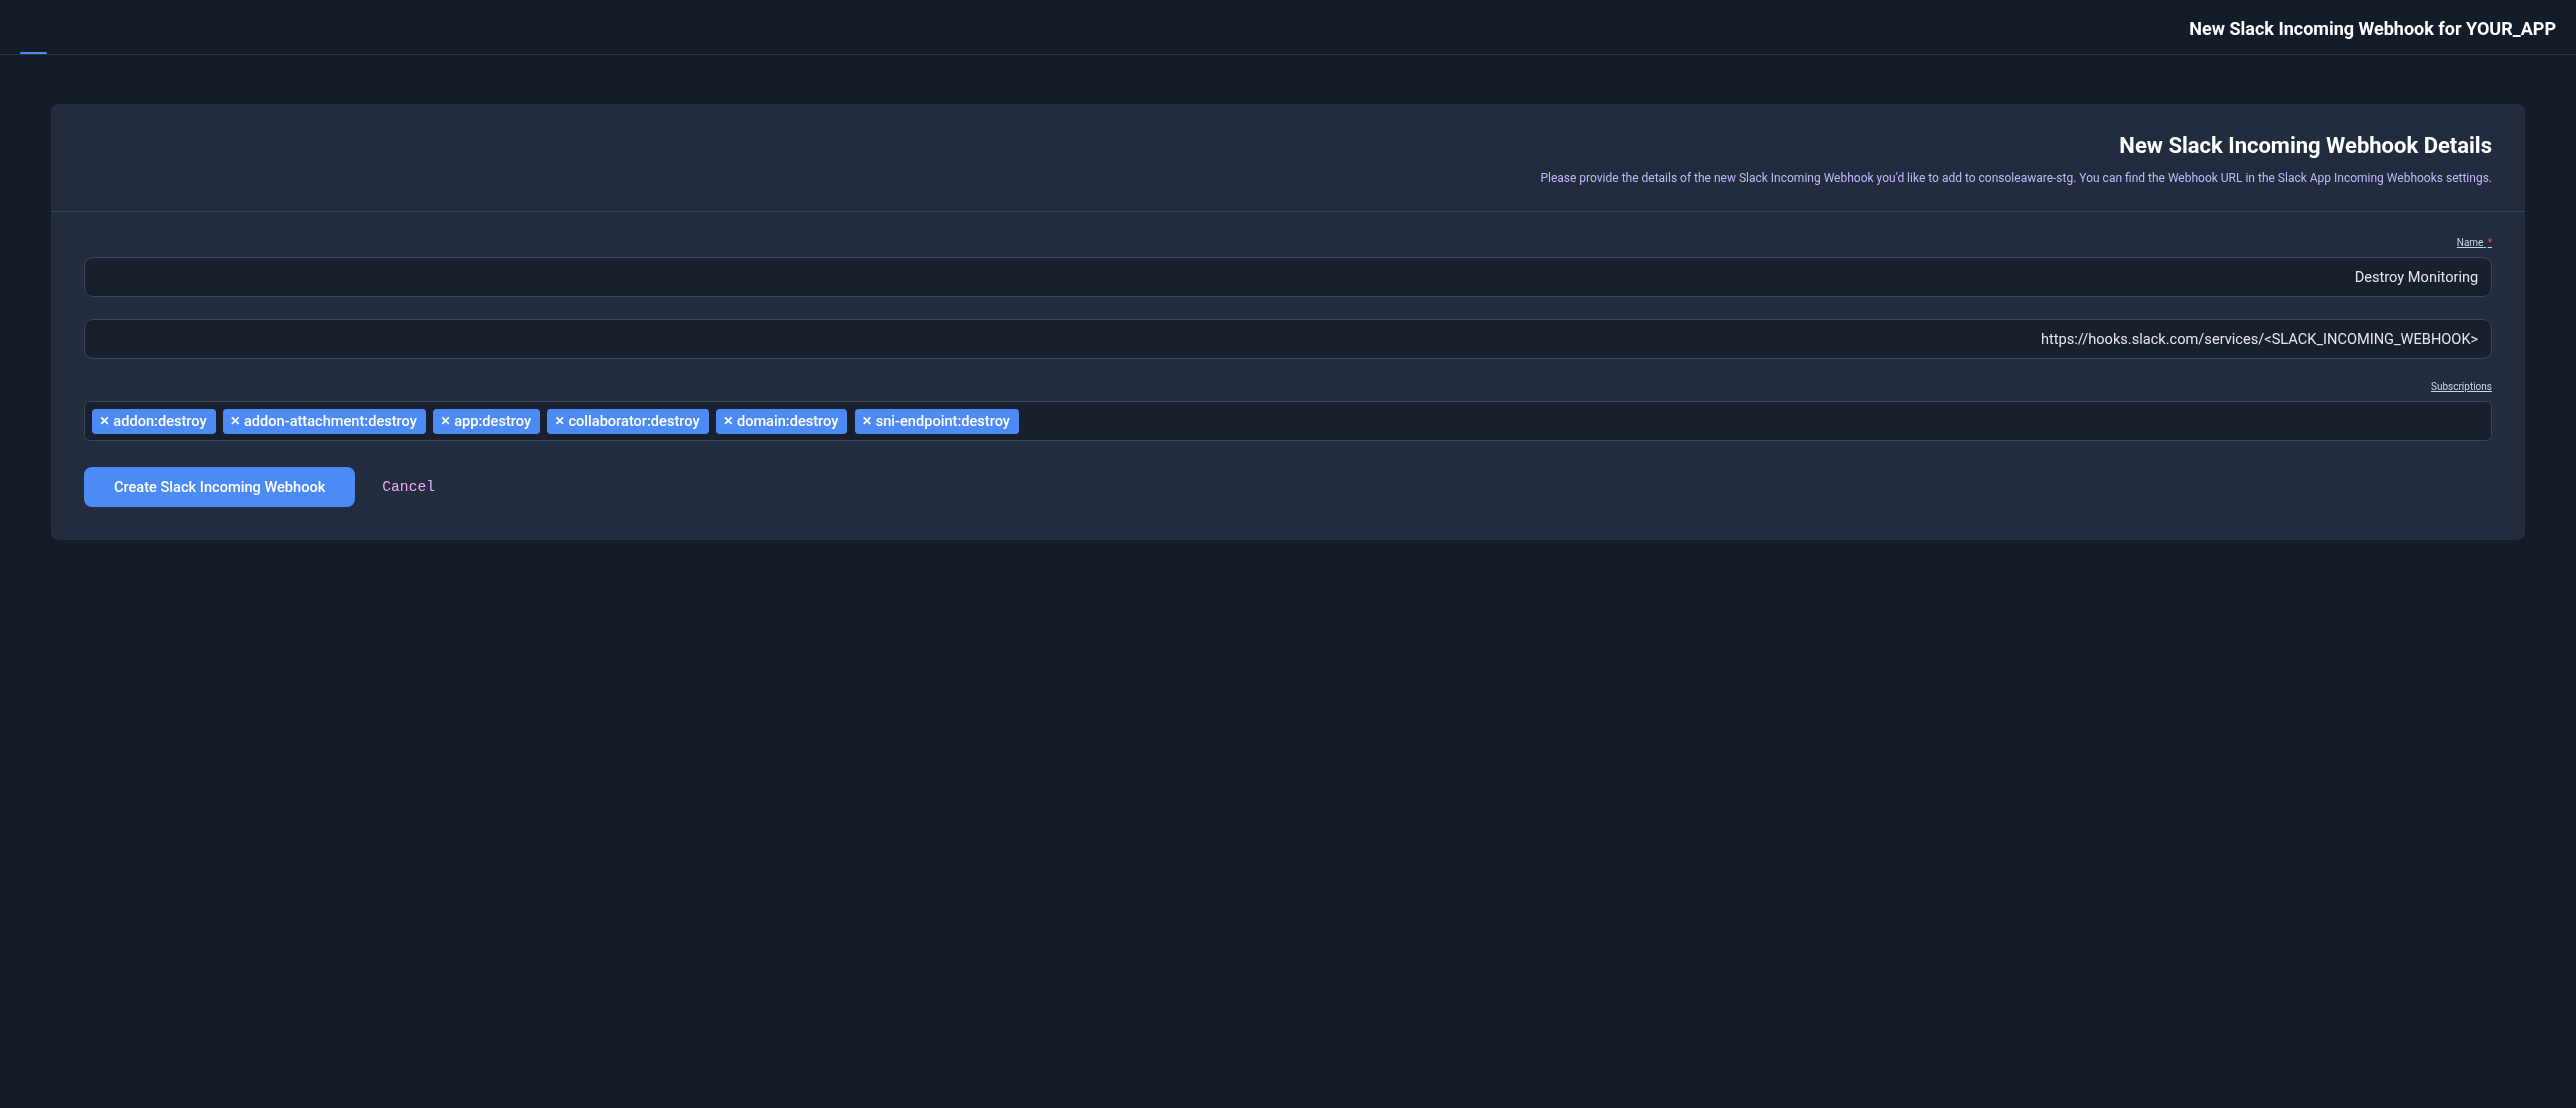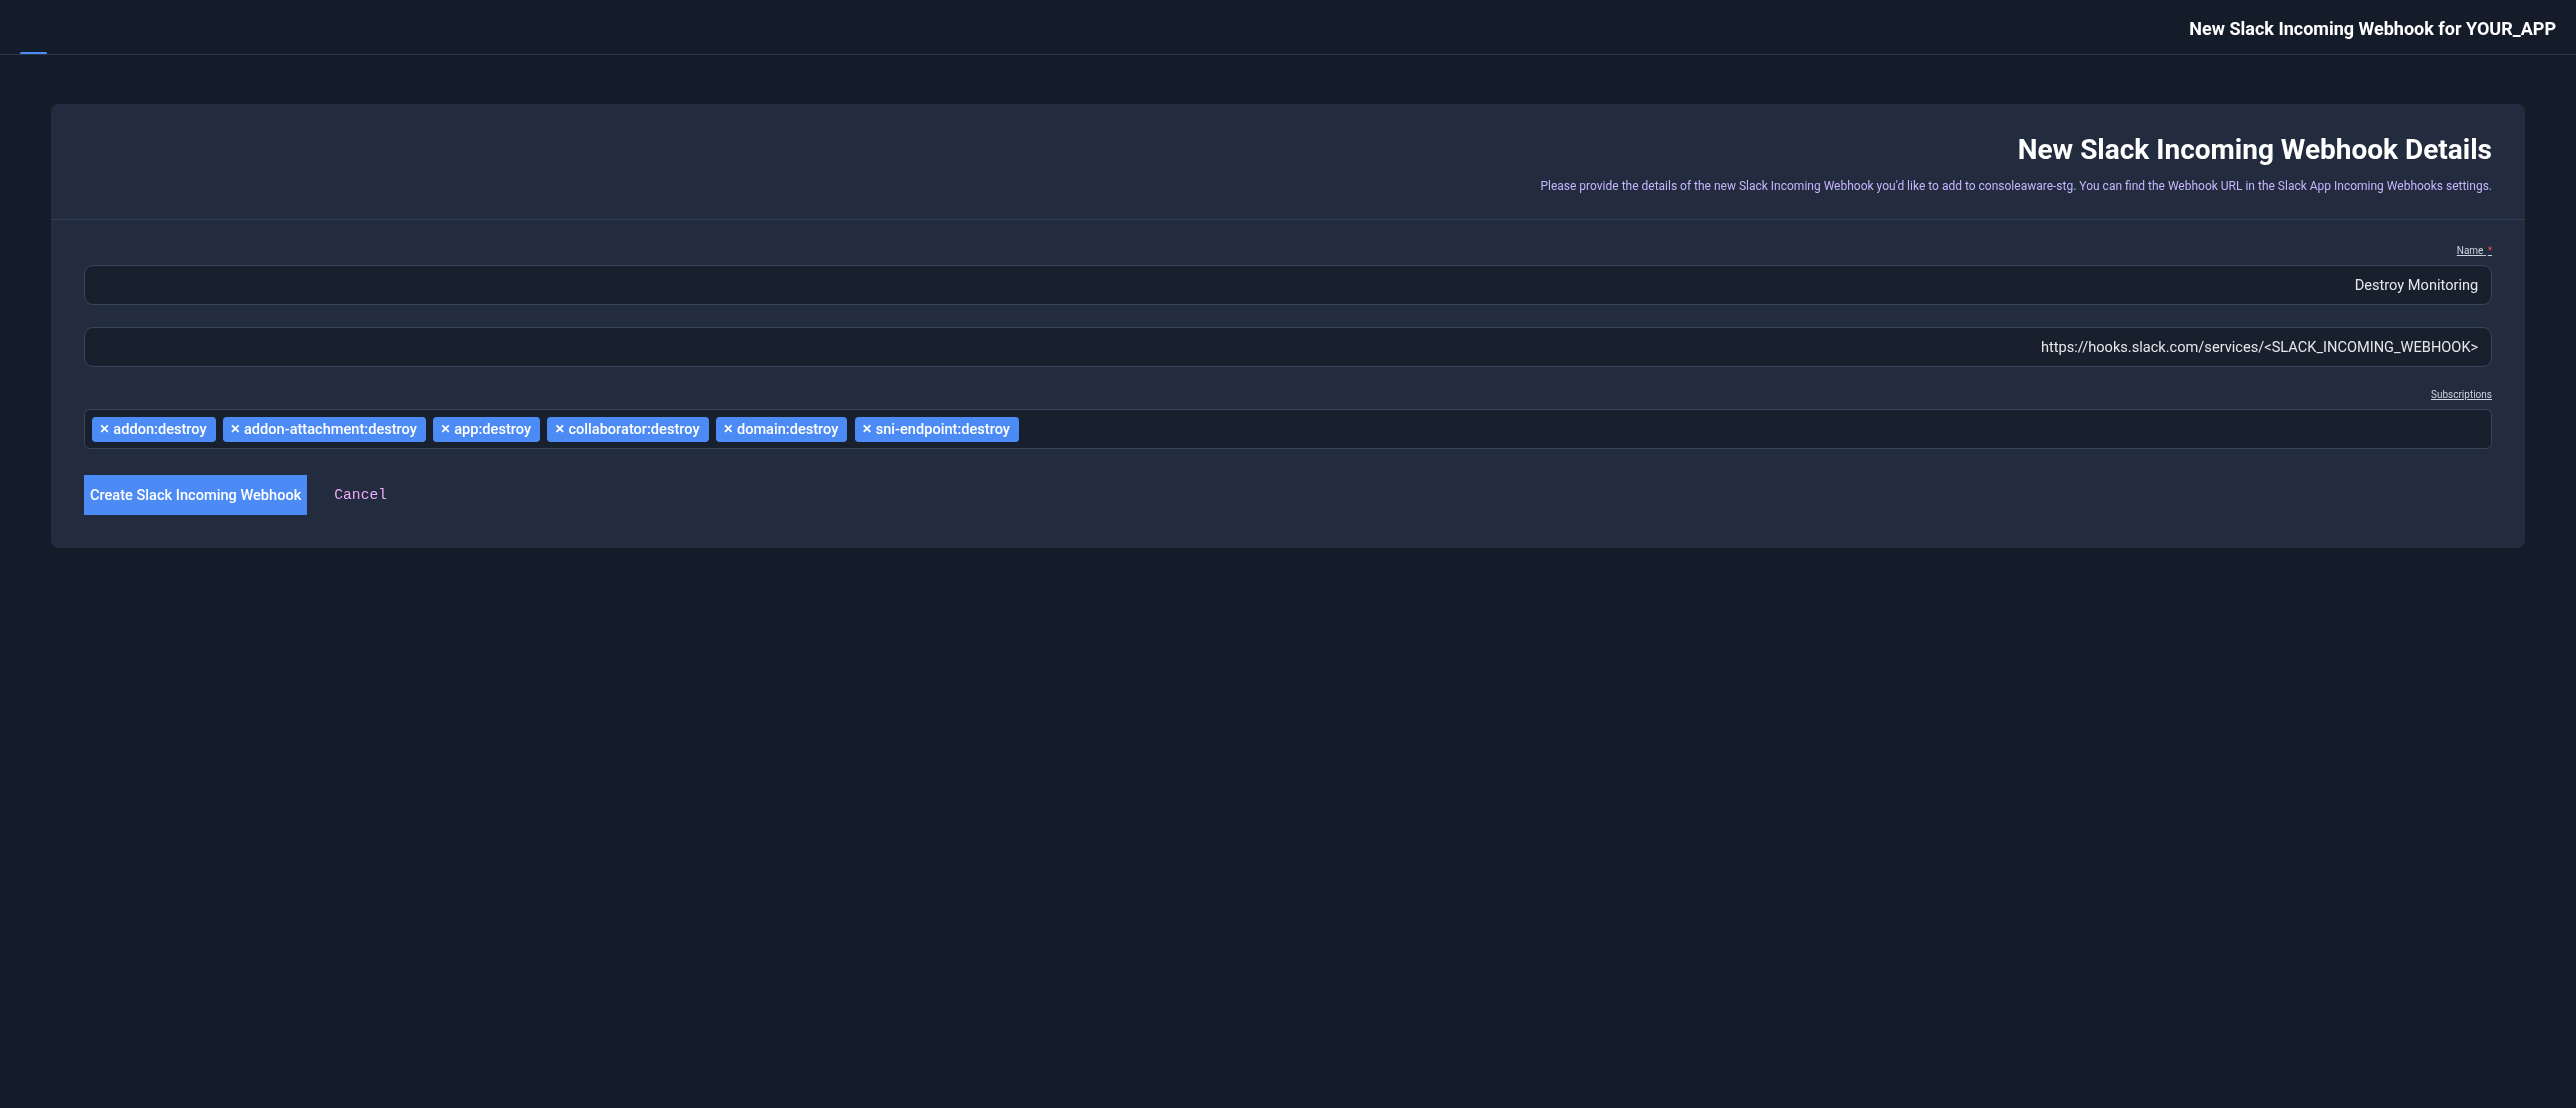--- a/index.html
+++ b/index.html
@@ -39,21 +39,21 @@
     .card {
       background-color: #222c3e;
       border-radius: 7.3px;
       overflow: hidden;
     }
     .card-header {
       padding: 29px 33px 24px 33px;
       border-bottom: 0.9px solid #35415a;
     }
     .card-title {
-      font-size: 28px;
+      font-size: 22px;
       font-weight: 700;
       color: #ffffff;
       margin-bottom: 11px;
     }
     .card-subtitle {
       font-size: 12px;
       color: #c4b5fd;
       line-height: 1.5;
     }
     .card-body {
@@ -118,22 +118,22 @@
     .form-actions {
       display: flex;
       align-items: center;
       gap: 27px;
       margin-top: 25.6px;
     }
     .btn-primary {
       background-color: #4c8bf5;
       color: #ffffff;
       border: none;
-      border-radius: 0;
-      padding: 11px 6px;
+      border-radius: 8px;
+      padding: 11px 30px;
       font-size: 14.6px;
       font-weight: 500;
       cursor: pointer;
       font-family: inherit;
     }
     .btn-link {
       color: #f0abfc;
       font-size: 14.6px;
       text-decoration: none;
       cursor: pointer;

